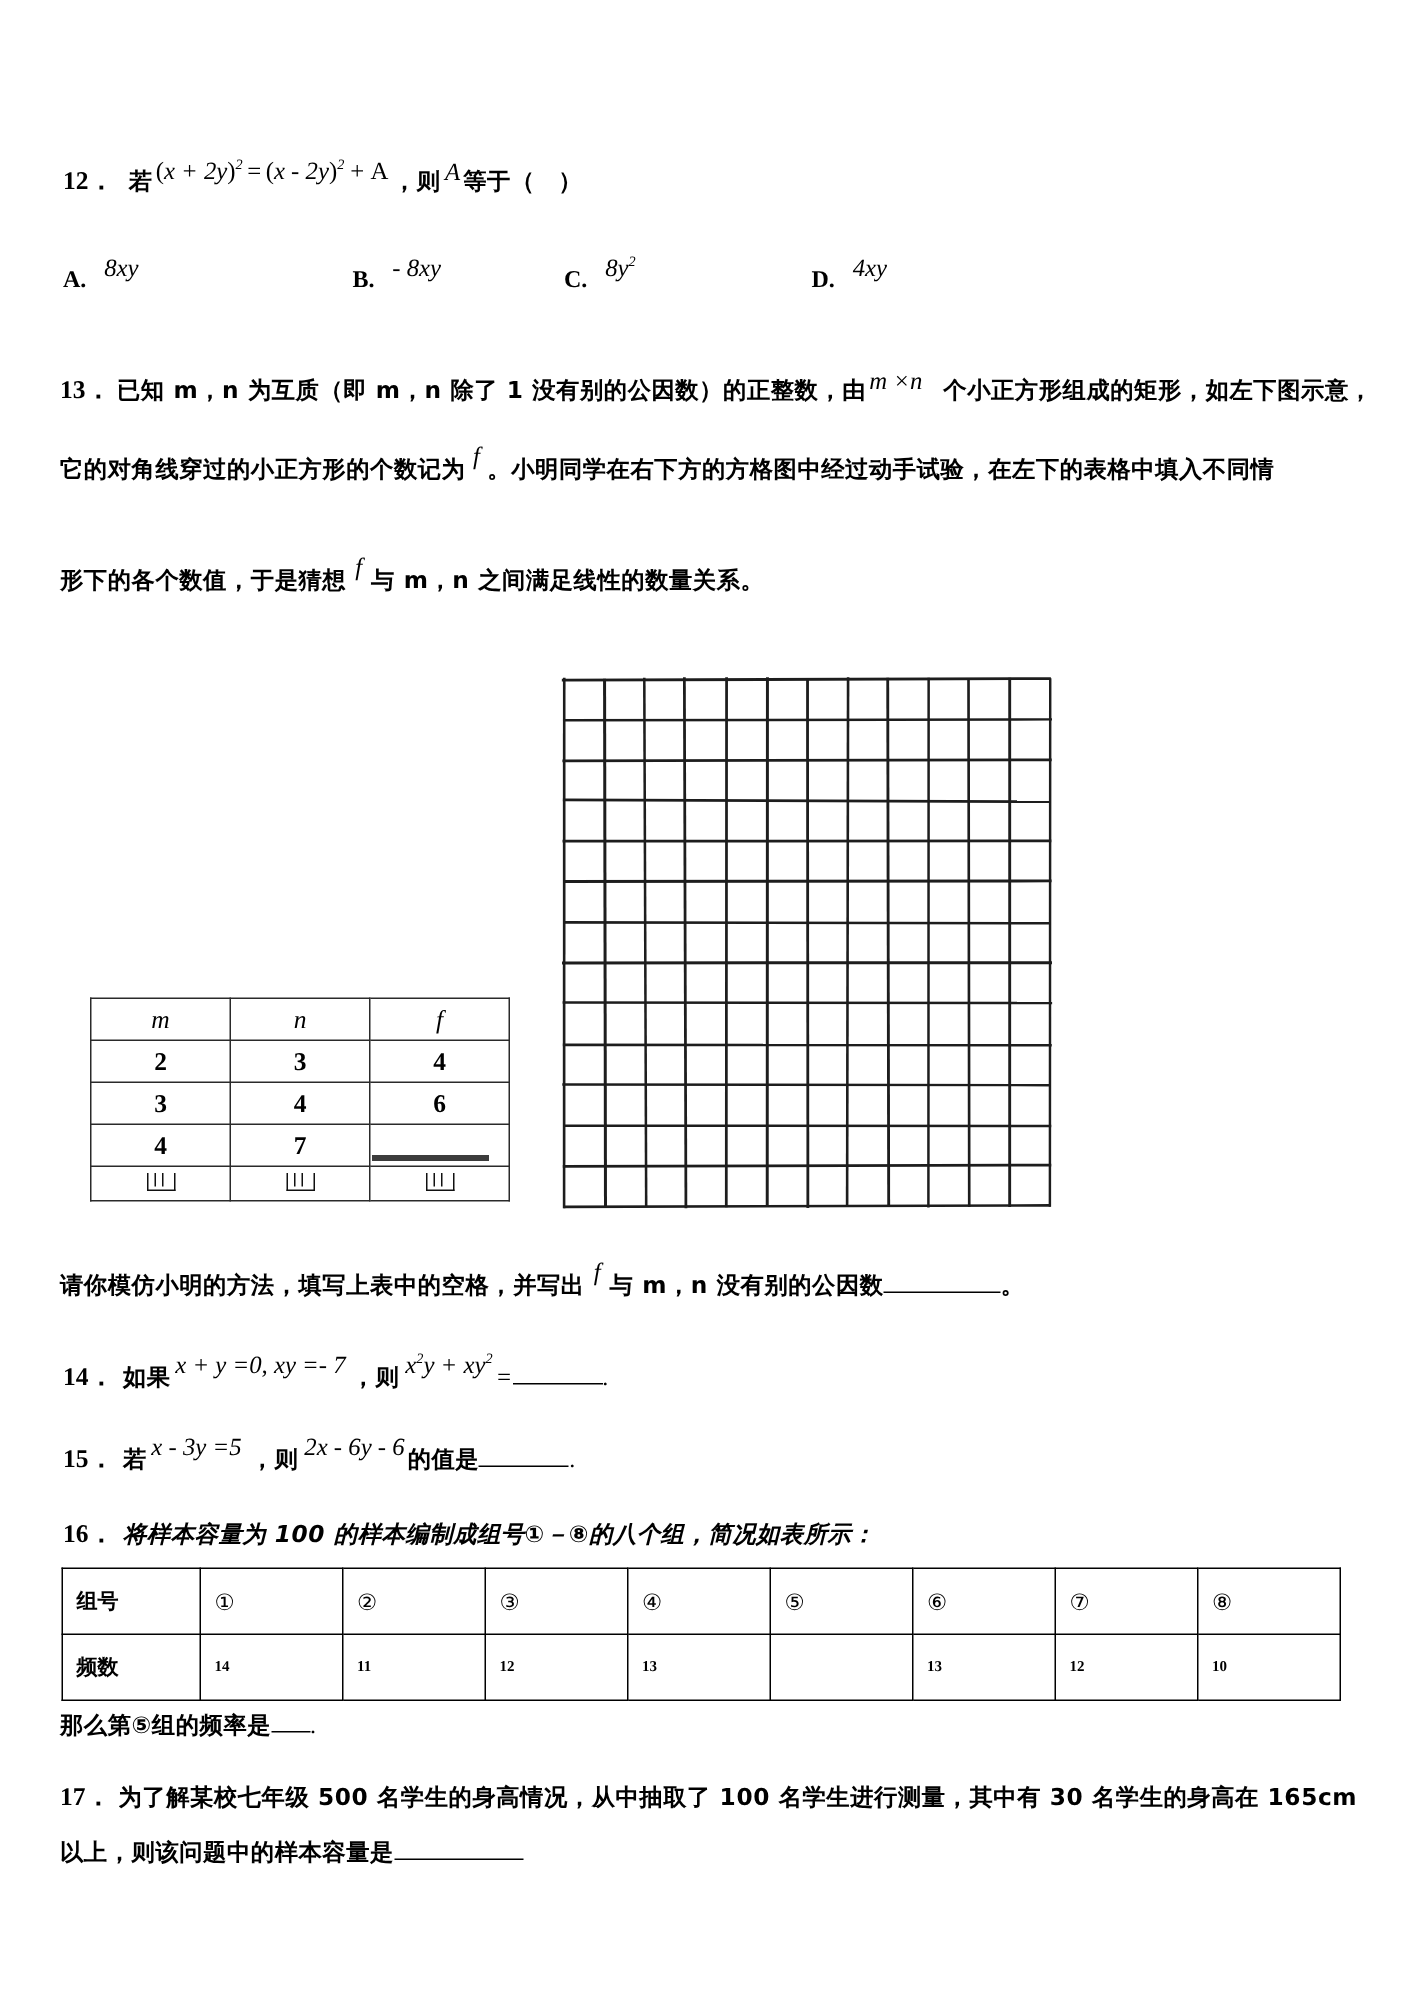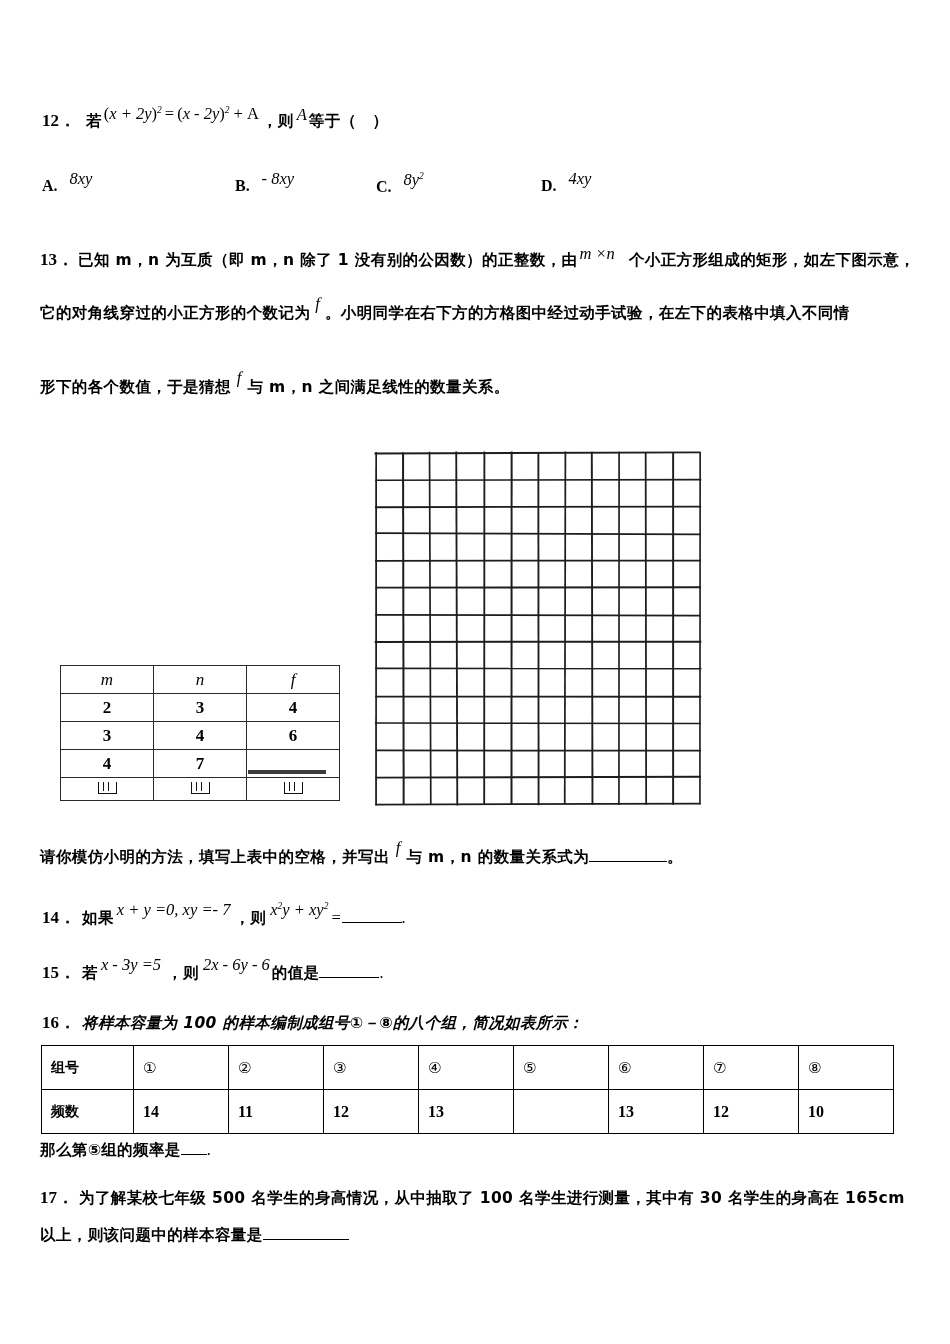--- a/index.html
+++ b/index.html
@@ -158,21 +158,21 @@
     font-weight: 700;
     font-size: 14px;
   }
   .q16-table td.label {
     width: 82px;
   }
   .q16-table td.cell {
     width: 85px;
     font-family: "Liberation Serif", "DejaVu Serif", serif;
     font-weight: 700;
-    font-size: 16px;
+    font-size: 10px;
   }
   .q16-table td.circ {
     font-family: "DejaVu Sans", "Liberation Sans", sans-serif;
     font-weight: 400;
     font-size: 15px;
   }
 </style>
 </head>
 <body>
 
@@ -268,21 +268,21 @@
         <line x1="2.665704345703125" y1="191.92820744514466" x2="327.3297264575958" y2="191.7824613571167" stroke="#1d1d1d" stroke-width="2.00" stroke-linecap="square"></line>
         <line x1="2.905353816412389" y1="218.37334623336793" x2="327.58862739801407" y2="218.6442855834961" stroke="#1d1d1d" stroke-width="1.66" stroke-linecap="square"></line>
         <line x1="3.1114871978759764" y1="246.63797149658203" x2="327.2653095245361" y2="246.7591079711914" stroke="#1d1d1d" stroke-width="1.79" stroke-linecap="square"></line>
         <line x1="2.672109603881836" y1="272.9926987171173" x2="326.87317700386046" y2="273.4579511642456" stroke="#1d1d1d" stroke-width="1.61" stroke-linecap="square"></line>
         <line x1="3.5327932834625244" y1="300.44601192474363" x2="327.00481667518613" y2="300.66419277191164" stroke="#1d1d1d" stroke-width="1.69" stroke-linecap="square"></line>
         <line x1="3.1011753559112547" y1="327.6218366622925" x2="326.9547585010529" y2="326.74024333953855" stroke="#1d1d1d" stroke-width="1.80" stroke-linecap="square"></line>
         <line x1="3.4783411502838133" y1="354.598708152771" x2="326.6164442539215" y2="353.59339051246644" stroke="#1d1d1d" stroke-width="1.73" stroke-linecap="square"></line>
       </svg></div>
 
   <div class="line" style="left:40px; top:848px;">
-    <span class="cjk">请你模仿小明的方法，填写上表中的空格，并写出</span><span class="math" style="position:relative; top:-9px; margin:0 6px;">f</span><span class="cjk">与 m，n 的数量关系式为</span><span class="blank-long"></span><span class="cjk">。</span>
+    <span class="cjk">请你模仿小明的方法，填写上表中的空格，并写出</span><span class="math" style="position:relative; top:-9px; margin:0 6px;">f</span><span class="cjk">与 m，n 没有别的公因数</span><span class="blank-long"></span><span class="cjk">。</span>
   </div>
 
   <div class="line" style="left:42px; top:909px;">
     <span class="qnum">14．</span><span class="cjk" style="margin-left:6px;">如果</span><span class="math" style="position:relative; top:-8px; margin-left:3px;">x + y =0, xy =- 7</span><span class="cjk" style="margin-left:4px;">，则</span><span class="math" style="position:relative; top:-8px; margin-left:4px;"><span>x</span><span class="sup">2</span><span>y + xy</span><span class="sup">2</span></span><span class="math op" style="margin-left:2px;">=</span><span class="blank-med"></span><span class="num">.</span>
   </div>
 
   <div class="line" style="left:42px; top:964px;">
     <span class="qnum">15．</span><span class="cjk" style="margin-left:6px;">若</span><span class="math" style="position:relative; top:-8px; margin-left:3px;">x - 3y =5</span><span class="cjk" style="margin-left:6px;">，则</span><span class="math" style="position:relative; top:-8px; margin-left:4px;">2x - 6y - 6</span><span class="cjk" style="margin-left:2px;">的值是</span><span class="blank-med"></span><span class="num">.</span>
   </div>
 

